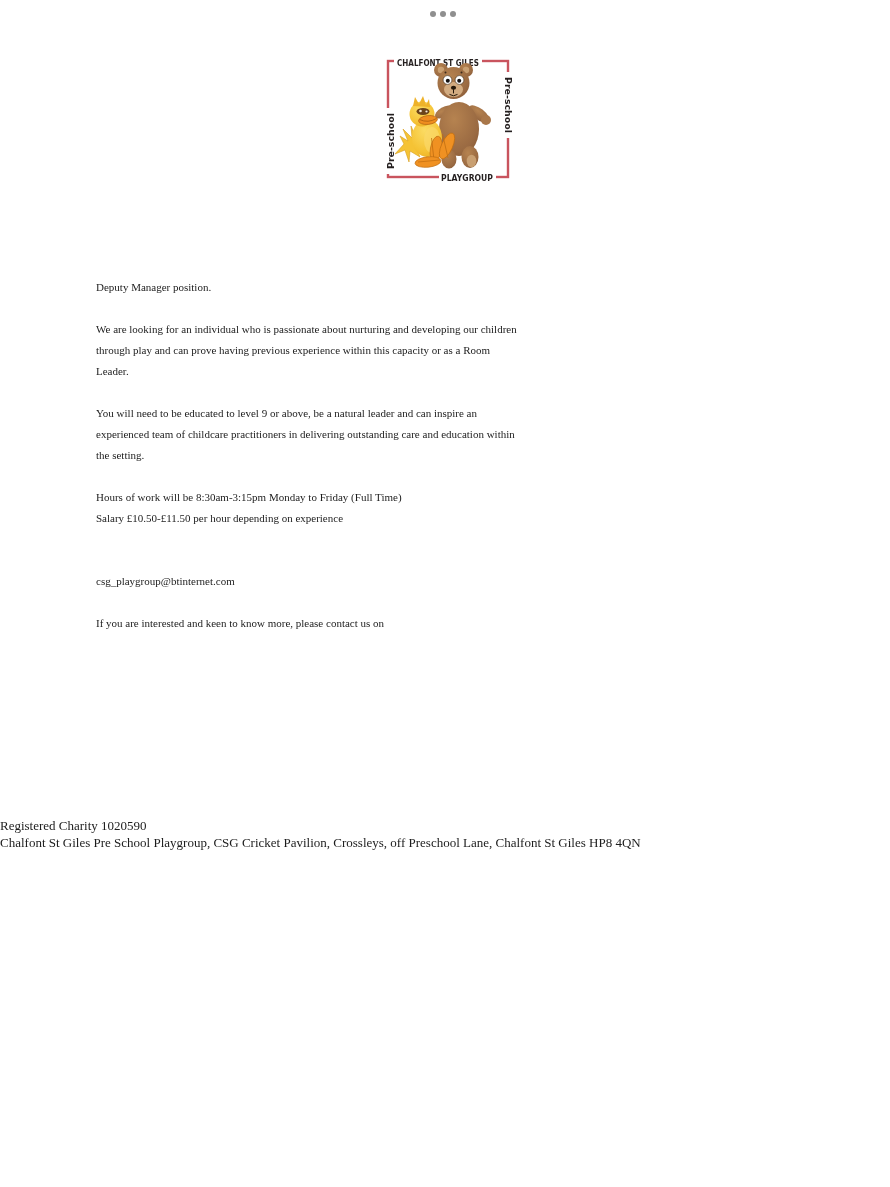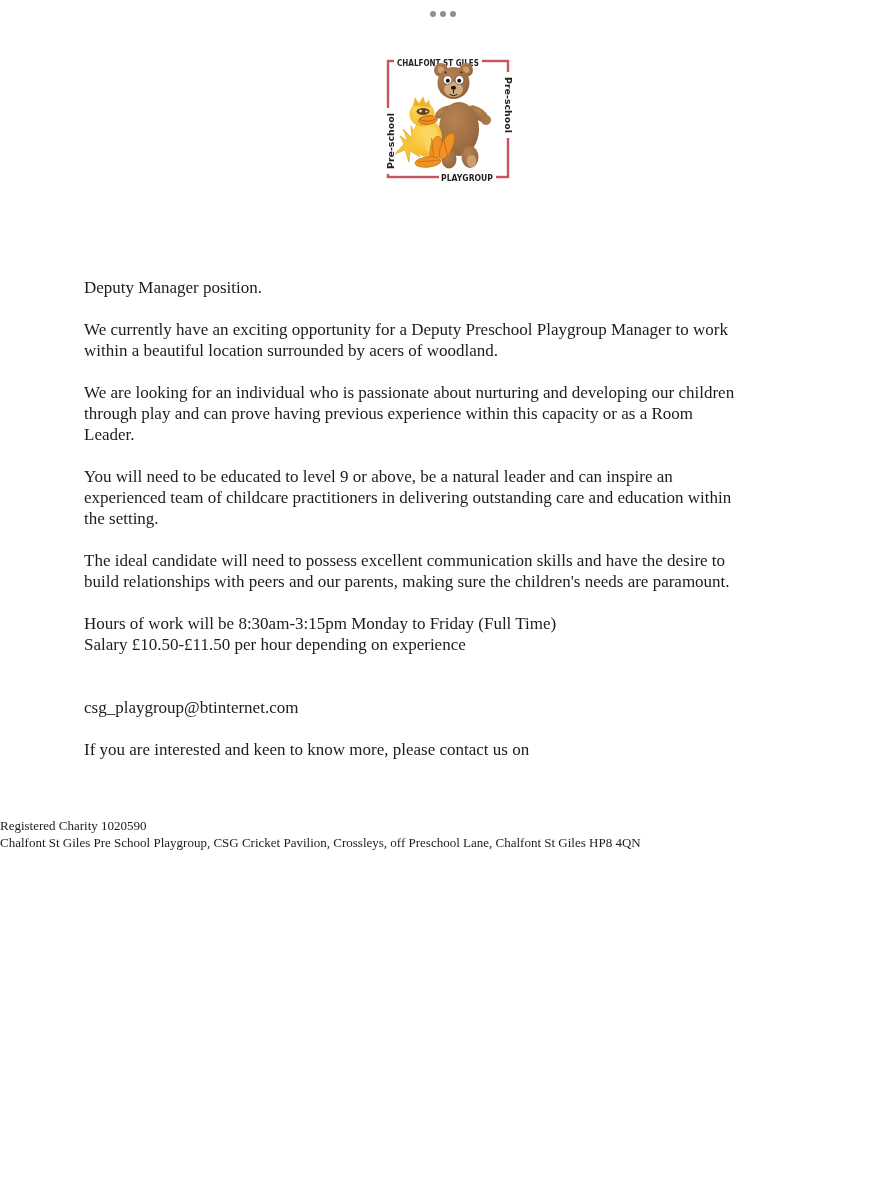--- a/index.html
+++ b/index.html
@@ -36,24 +36,24 @@
   .logo {
     position: absolute;
     left: 378px;
     top: 50px;
     width: 140px;
     height: 142px;
   }
   
   .content {
     position: absolute;
-    left: 84px;
+    left: 96px;
     top: 277px;
     width: 740px;
-    font-size: 17px;
+    font-size: 11px;
     line-height: 21px;
   }
   .content p {
     margin: 0 0 21px 0;
     white-space: pre-line;
   }
   .content .contact span { display: block; }
   
   .footer {
     position: absolute;
@@ -152,30 +152,26 @@
         <ellipse cx="69" cy="96" rx="5.6" ry="14" transform="rotate(24 69 96)" fill="#f09122" stroke="#c06d10" stroke-width="0.7"></ellipse>
         <path d="M53.5 88 L56 110 M64.5 84 L70 108" stroke="#c06d10" stroke-width="0.8" fill="none"></path>
         <ellipse cx="50" cy="112" rx="13" ry="5.2" transform="rotate(-6 50 112)" fill="#f09122" stroke="#c06d10" stroke-width="0.7"></ellipse>
         <path d="M40 112 L62 110" stroke="#c06d10" stroke-width="0.7"></path>
       </g>
     </svg>
   </div>
 
   <div class="content">
     <p>Deputy Manager position.</p>
-    <p>We currently have an exciting opportunity for a Deputy Preschool Playgroup Manager to work
-within a beautiful location surrounded by acers of woodland.</p>
     <p>We are looking for an individual who is passionate about nurturing and developing our children
 through play and can prove having previous experience within this capacity or as a Room
 Leader.</p>
     <p>You will need to be educated to level 9 or above, be a natural leader and can inspire an
 experienced team of childcare practitioners in delivering outstanding care and education within
 the setting.</p>
-    <p>The ideal candidate will need to possess excellent communication skills and have the desire to
-build relationships with peers and our parents, making sure the children's needs are paramount.</p>
     <p>Hours of work will be 8:30am-3:15pm Monday to Friday (Full Time)
 Salary £10.50-£11.50 per hour depending on experience</p>
     <p class="contact">
       <span>csg_playgroup@btinternet.com</span>
       <span>If you are interested and keen to know more, please contact us on</span>
     </p>
   </div>
 
   <div class="footer">
     <div>Registered Charity 1020590</div>

